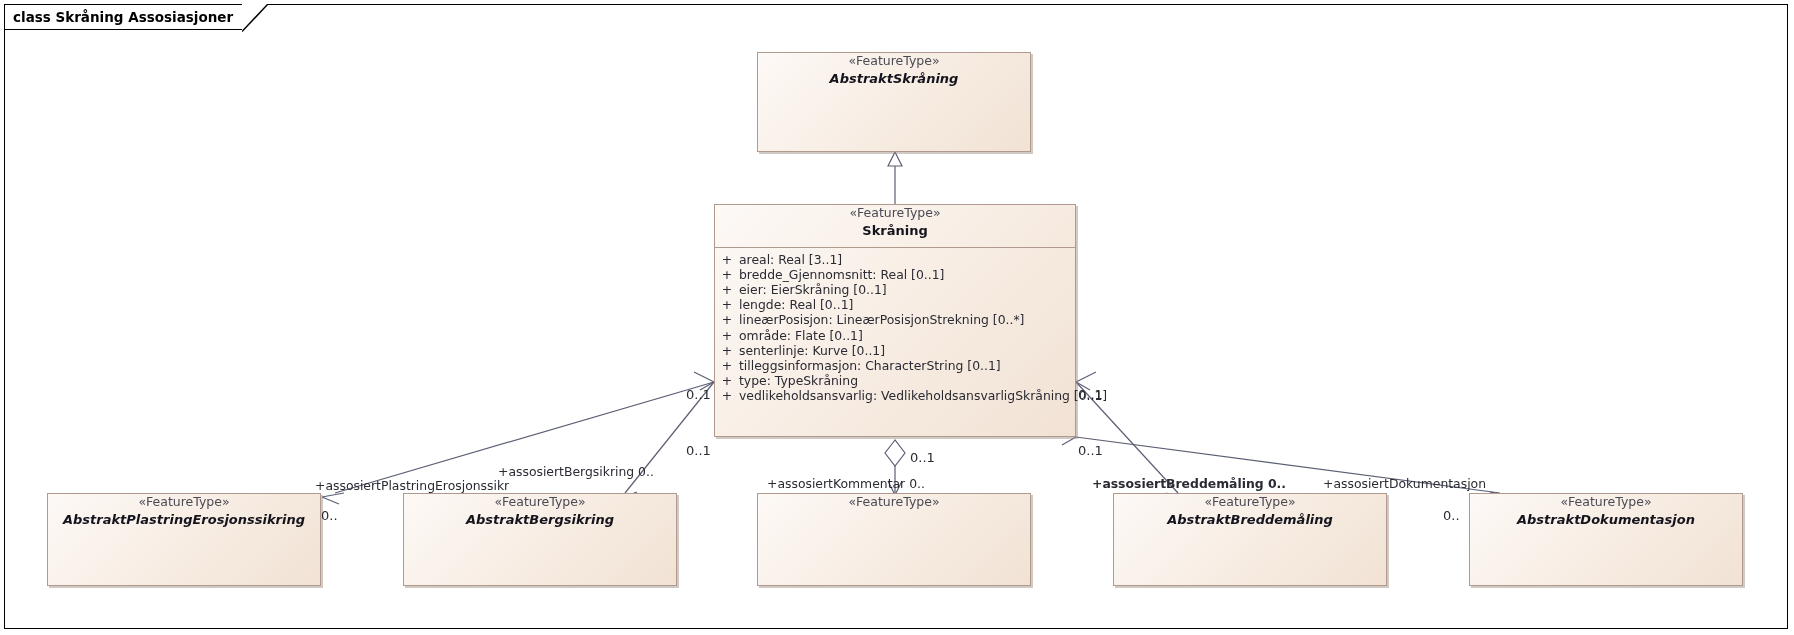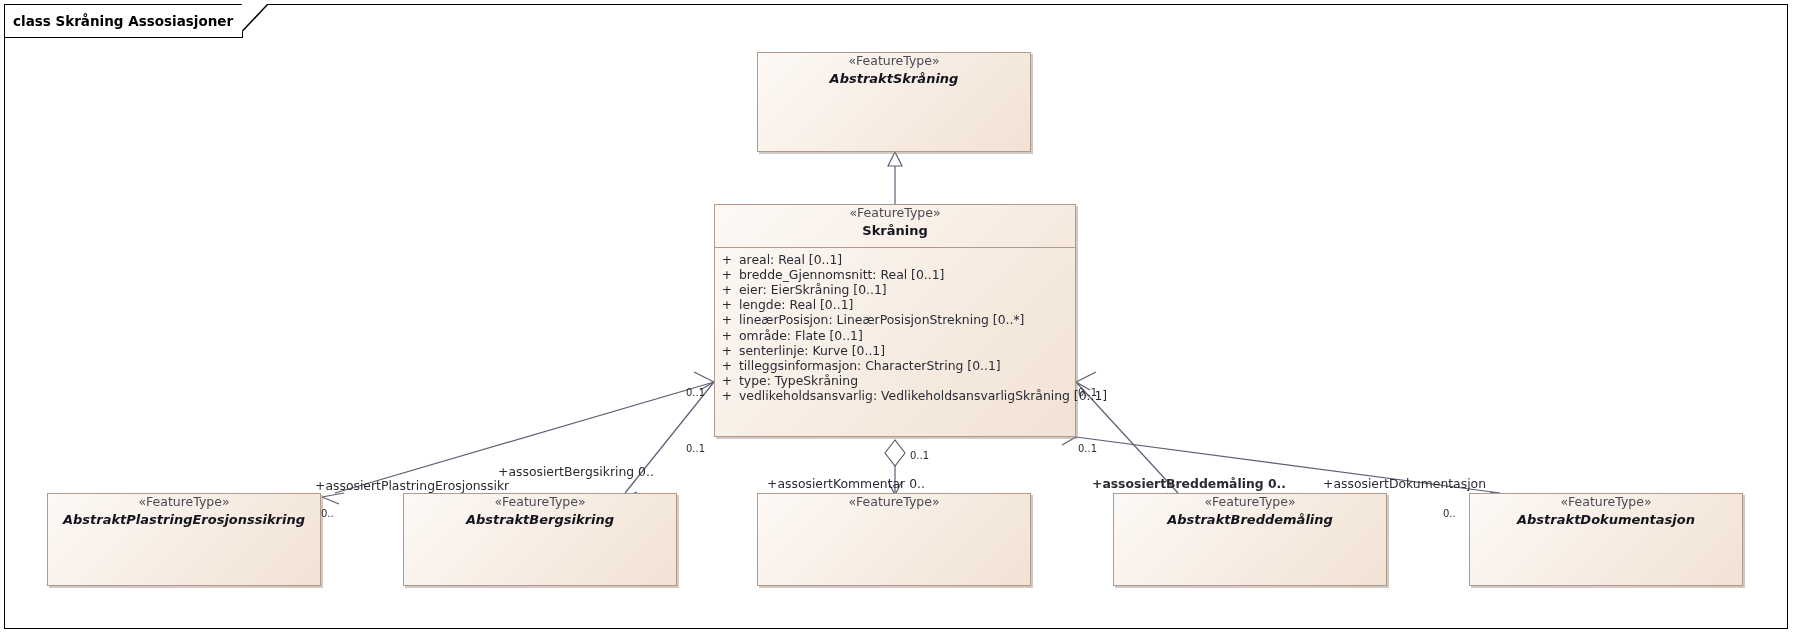--- a/index.html
+++ b/index.html
@@ -1,21 +1,21 @@
 <!DOCTYPE html>
 <html><head>
 <meta charset="utf-8">
 <style>
   html,body{margin:0;padding:0;background:#ffffff;}
   body{font-family:"DejaVu Sans","Liberation Sans",sans-serif;}
   #canvas{position:relative;width:1794px;height:635px;background:#ffffff;overflow:hidden;}
 
   
   .frame{position:absolute;left:4px;top:4px;width:1784px;height:625px;border:1.5px solid #000;box-sizing:border-box;}
-  .frame-tab{position:absolute;left:4px;top:4px;height:34px;box-sizing:border-box;
+  .frame-tab{position:absolute;left:4px;top:4px;height:26px;box-sizing:border-box;
     border:1.5px solid #000;border-bottom:1.5px solid #000;background:#ffffff;
     display:flex;align-items:center;padding:0 8px;z-index:6;}
   .frame-tab-text{font-size:13.5px;font-weight:bold;color:#000;white-space:nowrap;}
   .frame-tab-corner{position:absolute;top:4px;width:26px;height:27.5px;z-index:7;}
 
   
   .cls{position:absolute;box-sizing:border-box;
     border:1px solid #b09a8e;
     background:linear-gradient(135deg,#fdf9f6 0%,#f7ece2 55%,#f1e2d4 100%);
     box-shadow:2px 2px 0 0 rgba(150,135,125,0.45);
@@ -32,21 +32,21 @@
   .attr .txt{white-space:nowrap;}
 
   
   svg.links{position:absolute;left:0;top:0;width:1794px;height:635px;z-index:2;overflow:visible;}
   .ln{stroke:#5b5f73;stroke-width:1.2;fill:none;}
   .fillw{fill:#ffffff;stroke:#5b5f73;stroke-width:1.2;}
 
   
   .lbl{position:absolute;font-size:12.4px;color:#2a2a33;white-space:nowrap;z-index:4;
        background:transparent;}
-  .mult{position:absolute;font-size:10px;color:#2a2a33;white-space:nowrap;z-index:4;}
+  .mult{position:absolute;font-size:13px;color:#2a2a33;white-space:nowrap;z-index:4;}
 </style>
 </head>
 <body>
 
 <div id="canvas">
 
   <div class="frame"></div>
 
   <div class="frame-tab" id="frameTab" style="width: 239px;">
     <span class="frame-tab-text">class Skråning Assosiasjoner</span>
@@ -92,21 +92,21 @@
 
   <div class="cls" style="left:714px;top:204px;width:362px;height:233px;">
     <div class="cls-head">
       <div class="stereo">«FeatureType»</div>
       <div class="cname">Skråning</div>
     </div>
     <div class="sep"></div>
     <div class="attrs" id="skraning-attrs">
         <div class="attr">
           <span class="vis">+</span>
-          <span class="txt">areal: Real [0..1]</span>
+          <span class="txt">areal: Real [3..1]</span>
         </div>
         <div class="attr">
           <span class="vis">+</span>
           <span class="txt">bredde_Gjennomsnitt: Real [0..1]</span>
         </div>
         <div class="attr">
           <span class="vis">+</span>
           <span class="txt">eier: EierSkråning [0..1]</span>
         </div>
         <div class="attr">

